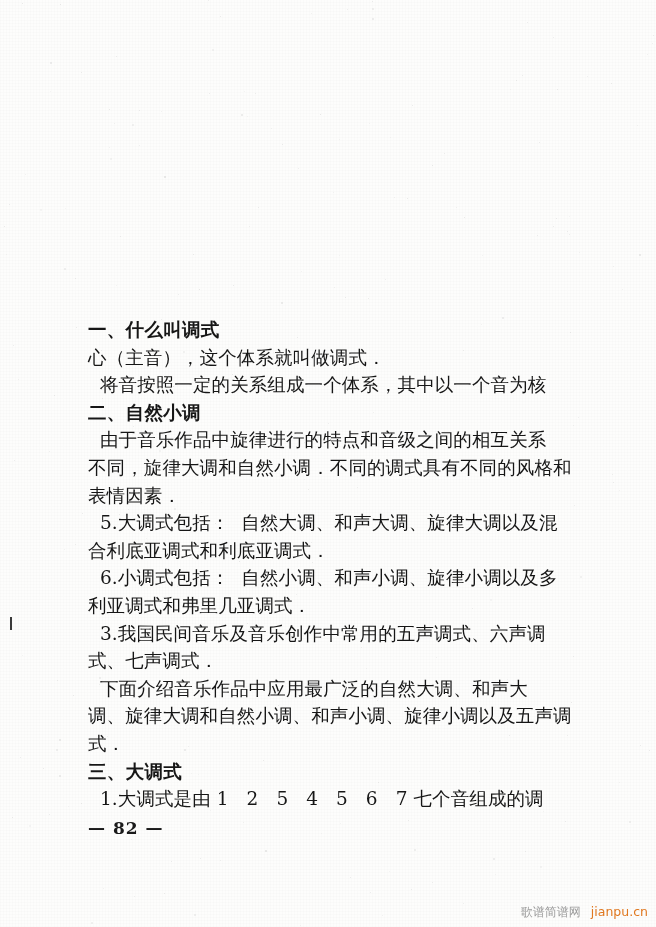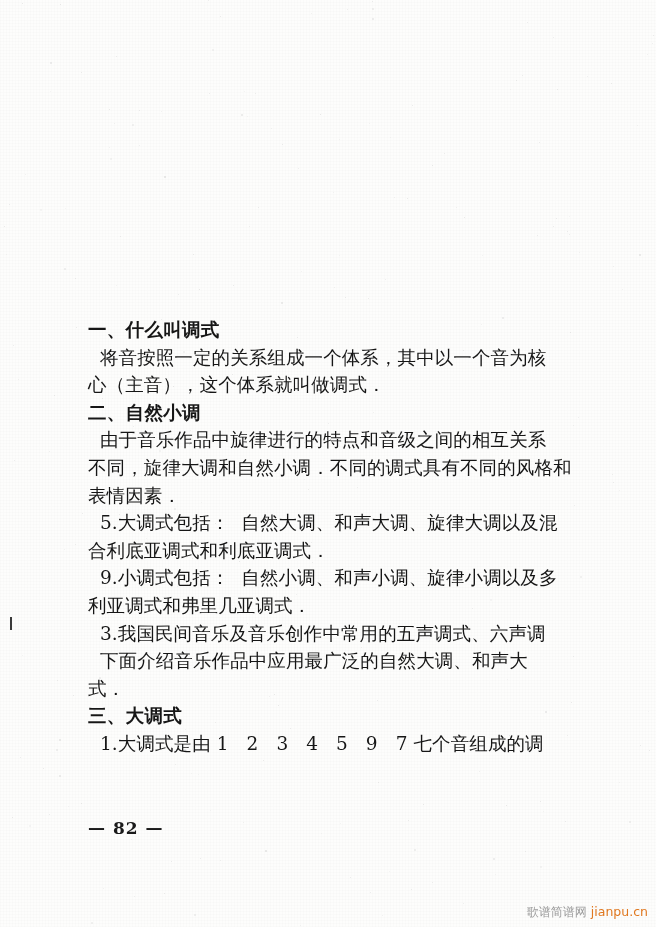--- a/index.html
+++ b/index.html
@@ -100,21 +100,21 @@
     height: 13px;
     background: #3a3a3a;
   }
 
   .watermark {
     position: absolute;
     right: 8px;
     bottom: 6px;
     display: flex;
     align-items: baseline;
-    gap: 4px;
+    gap: 10px;
   }
   .wm-cn {
     font-size: 12px;
     color: #9a9a9a;
     font-family: "DejaVu Sans", "Liberation Sans", sans-serif;
     letter-spacing: 0px;
   }
   .wm-en {
     font-size: 12.5px;
     color: #e07820;
@@ -374,35 +374,37 @@
     <div class="speck" style="width: 1px; height: 1px; left: 350px; top: 877px; opacity: 0.41;"></div>
     <div class="speck" style="width: 1px; height: 1px; left: 652px; top: 43px; opacity: 0.34;"></div>
   </div>
 
 <div id="content">
 
 
 
   <div class="body-block" id="body-block">
       <div class="line heading">一、什么叫调式</div>
+      <div class="line">心（主音），这个体系就叫做调式．</div>
       <div class="line">  将音按照一定的关系组成一个体系，其中以一个音为核</div>
-      <div class="line">心（主音），这个体系就叫做调式．</div>
       <div class="line heading">二、自然小调</div>
       <div class="line">  由于音乐作品中旋律进行的特点和音级之间的相互关系</div>
       <div class="line">不同，旋律大调和自然小调．不同的调式具有不同的风格和</div>
       <div class="line">表情因素．</div>
       <div class="line">  5.大调式包括：  自然大调、和声大调、旋律大调以及混</div>
       <div class="line">合利底亚调式和利底亚调式．</div>
-      <div class="line">  9.小调式包括：  自然小调、和声小调、旋律小调以及多</div>
+      <div class="line">  6.小调式包括：  自然小调、和声小调、旋律小调以及多</div>
       <div class="line">利亚调式和弗里几亚调式．</div>
       <div class="line">  3.我国民间音乐及音乐创作中常用的五声调式、六声调</div>
+      <div class="line">式、七声调式．</div>
       <div class="line">  下面介绍音乐作品中应用最广泛的自然大调、和声大</div>
+      <div class="line">调、旋律大调和自然小调、和声小调、旋律小调以及五声调</div>
       <div class="line">式．</div>
       <div class="line heading">三、大调式</div>
-      <div class="line">  1.大调式是由 1   2   3   4   5   9   7 七个音组成的调</div>
+      <div class="line">  1.大调式是由 1   2   5   4   5   6   7 七个音组成的调</div>
     </div>
 
   <div class="margin-tick"></div>
 
   <div class="page-number">— 82 —</div>
 
   <div class="watermark">
     <span class="wm-cn" style="color: rgb(154, 154, 154);">歌谱简谱网</span>
     <span class="wm-en" style="color: rgb(224, 120, 32);">jianpu.cn</span>
   </div>

